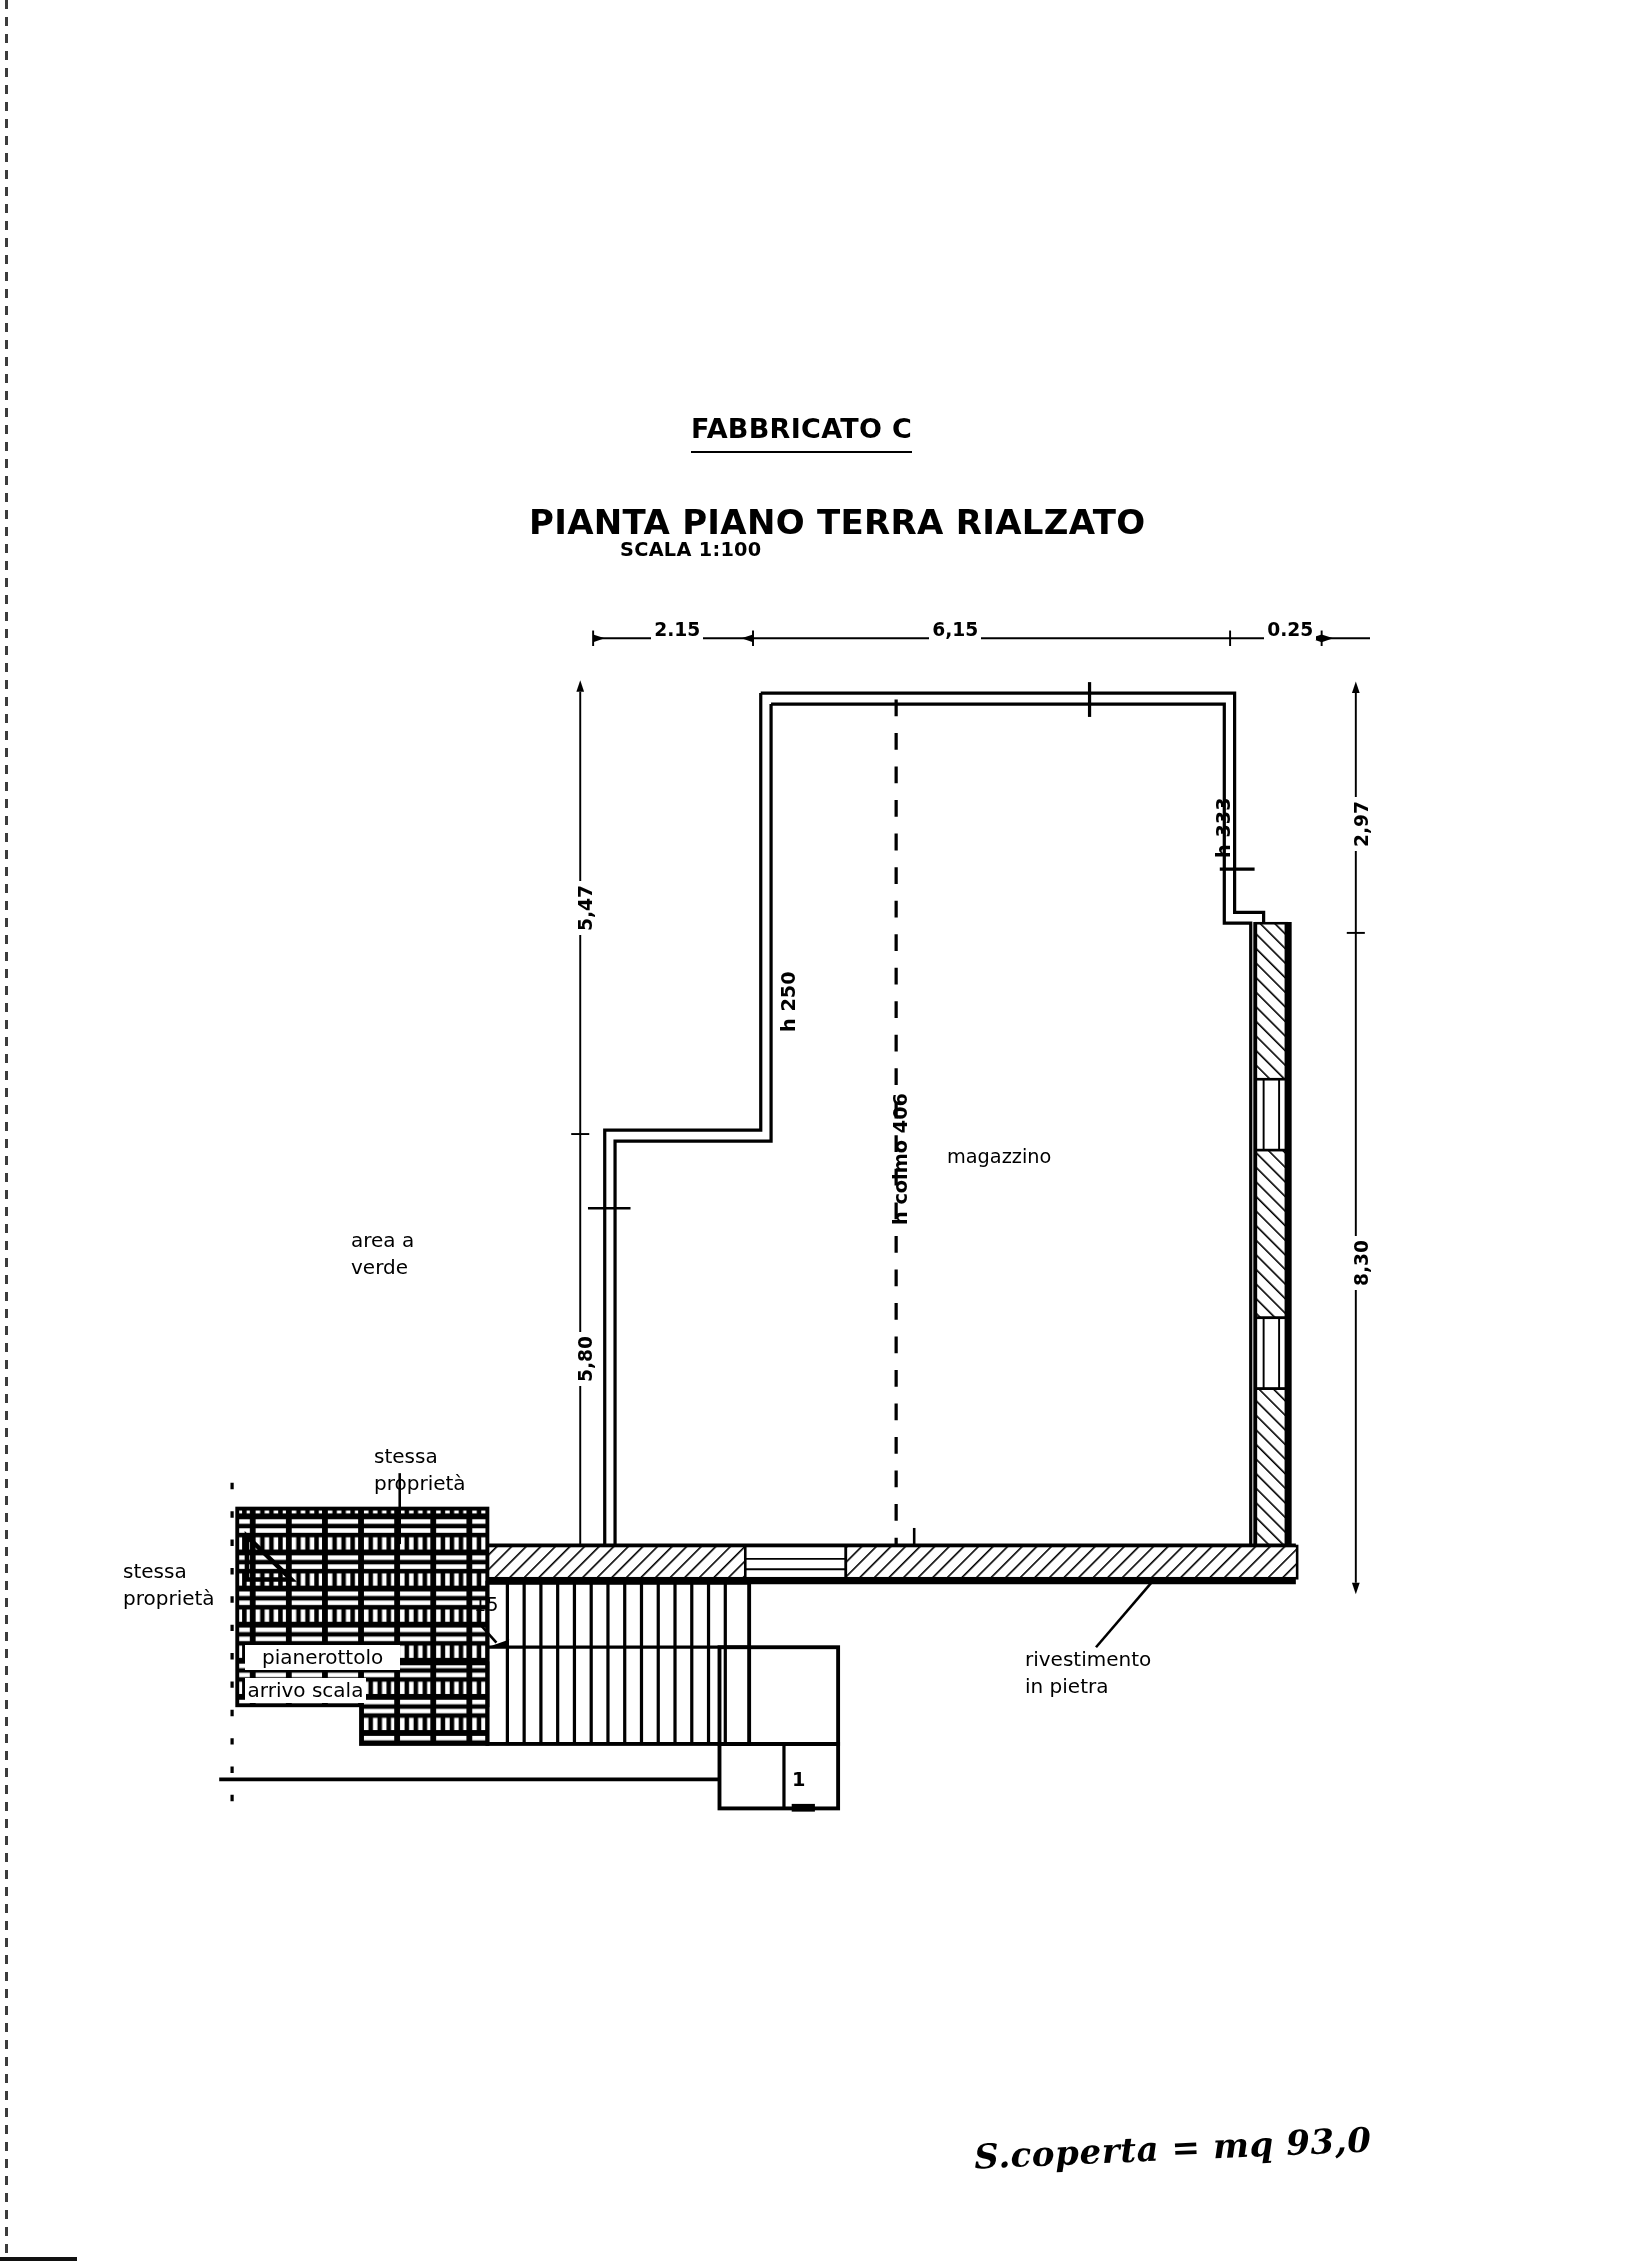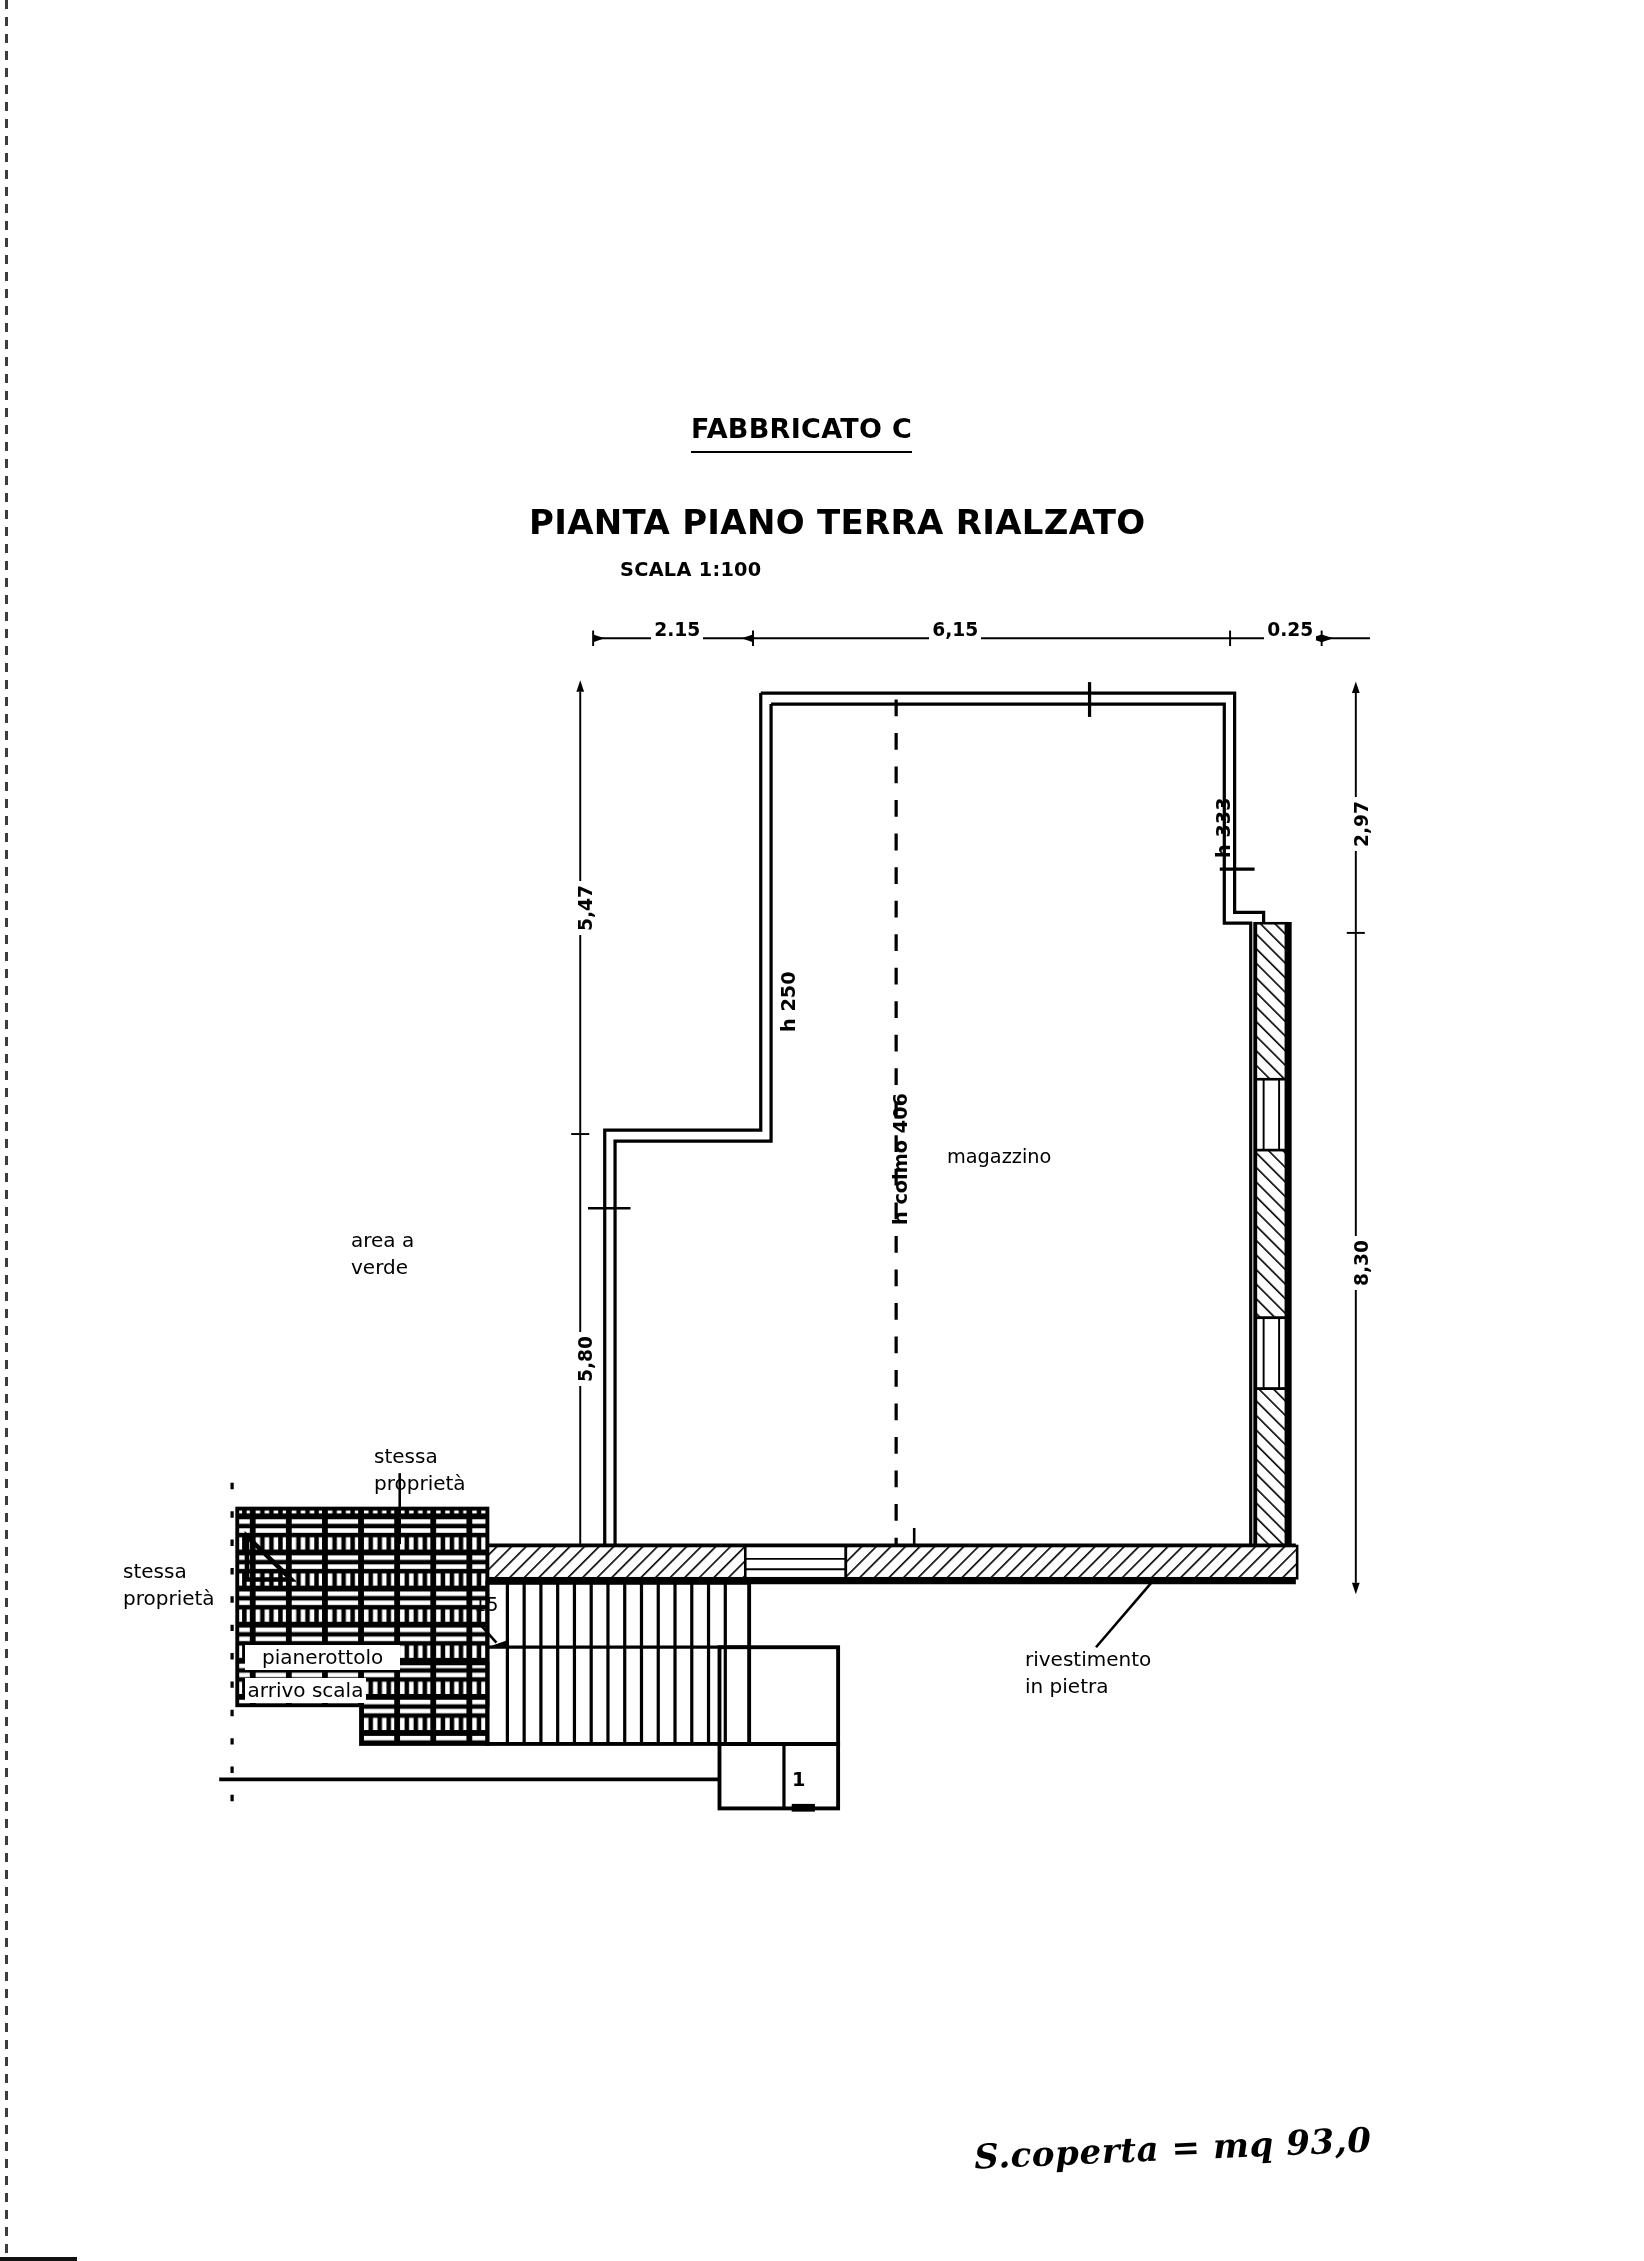--- a/index.html
+++ b/index.html
@@ -47,21 +47,21 @@
     font-size: 27px;
     border-bottom: 2.6px solid #000;
     padding-bottom: 7px;
   }
   #pianta-title {
     left: 529px; top: 502px;
     font-size: 34px;
   }
   #scala-label {
     position: absolute;
-    left: 620px; top: 558px;
+    left: 620px; top: 538px;
     font-size: 19.3px;
     font-weight: bold;
     letter-spacing: 0.3px;
     white-space: nowrap;
   }
 
   
   .dim-text {
     position: absolute;
     font-size: 18.7px;

